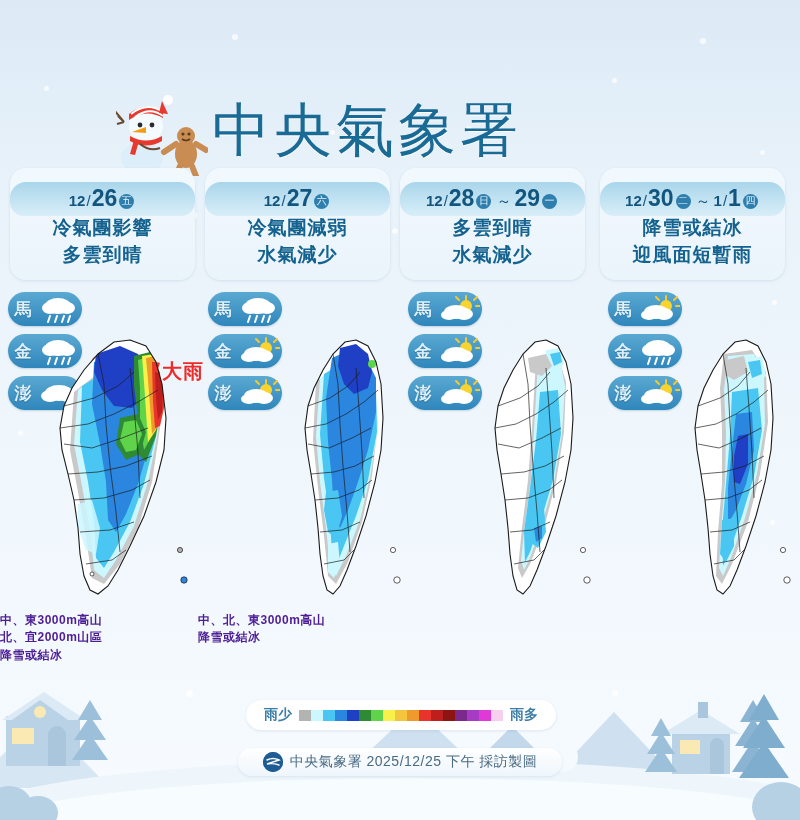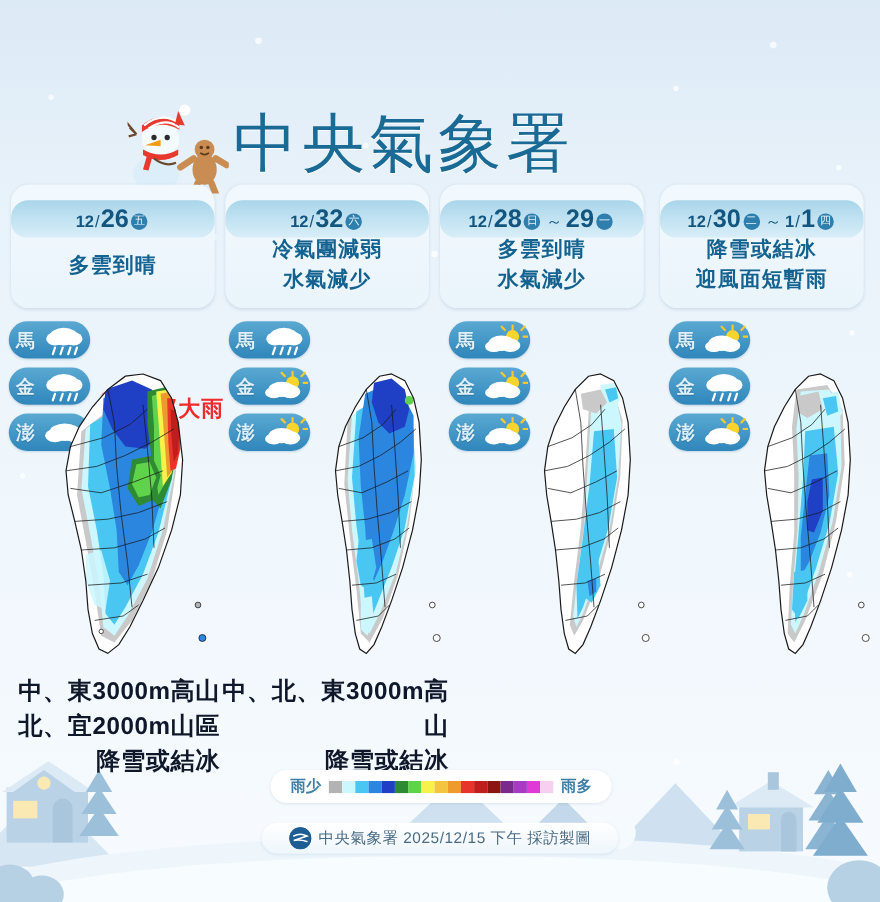--- a/index.html
+++ b/index.html
@@ -70,21 +70,21 @@
     width:5px;height:12px;border-radius:2px;background:#fff;}
   .warn-ic:after{content:"";position:absolute;left:50%;top:20px;transform:translateX(-50%);
     width:5px;height:5px;border-radius:50%;background:#fff;}
   .warn-tx{margin-left:6px;font-size:20px;font-weight:700;color:#ef2a2a;letter-spacing:1px;}
 
   
   .mapbox{position:absolute;}
   .mapbox svg{display:block;}
 
   
-  .note{position:absolute;text-align:right;color:#0f172a;font-size:22px;font-weight:700;
+  .note{position:absolute;text-align:left;color:#4c1d95;font-size:12px;font-weight:700;
     line-height:1.45;letter-spacing:.5px;}
 
   
   .legend{position:absolute;left:246px;top:700px;width:310px;height:30px;border-radius:15px;
     background:#ffffff;display:flex;align-items:center;justify-content:center;
     box-shadow:0 1px 3px rgba(110,140,170,.18);}
   .legend-lb{font-size:14px;color:#3d7ea6;font-weight:700;margin:0 7px;}
   .scale{display:flex;height:11px;}
   .scale span{display:block;width:12px;height:11px;}
 
@@ -204,30 +204,31 @@
   <div class="card" style="left:10px;">
     <div class="card-hd">
       <span class="dline">
         <span class="dmo">12</span>
         <span class="dsl">/</span>
         <span class="dday">26</span>
         <span class="wk">五</span>
       </span>
     </div>
     <div class="card-bd">
+      <div>冷氣團影響</div>
       <div>多雲到晴</div>
     </div>
   </div>
 
   <div class="card" style="left:205px;">
     <div class="card-hd">
       <span class="dline">
         <span class="dmo">12</span>
         <span class="dsl">/</span>
-        <span class="dday">32</span>
+        <span class="dday">27</span>
         <span class="wk">六</span>
       </span>
     </div>
     <div class="card-bd">
       <div>冷氣團減弱</div>
       <div>水氣減少</div>
     </div>
   </div>
 
   <div class="card" style="left:400px;">
@@ -673,14 +674,14 @@
   <span class="legend-lb">雨多</span>
 </div>
 
 <div class="footer">
   <span class="cwa-logo">
     <svg width="20" height="20" viewBox="0 0 20 20">
         <circle cx="10" cy="10" r="10" fill="#1d5d93"></circle>
         <path d="M4 8 q6 -3 12 0 q-6 2 -12 4 q6 -1 12 1" stroke="#fff" stroke-width="1.4" fill="none" stroke-linecap="round"></path>
       </svg>
   </span>
-  <span class="footer-tx">中央氣象署 2025/12/15 下午 採訪製圖</span>
+  <span class="footer-tx">中央氣象署 2025/12/25 下午 採訪製圖</span>
 </div>
 
 </body></html>

